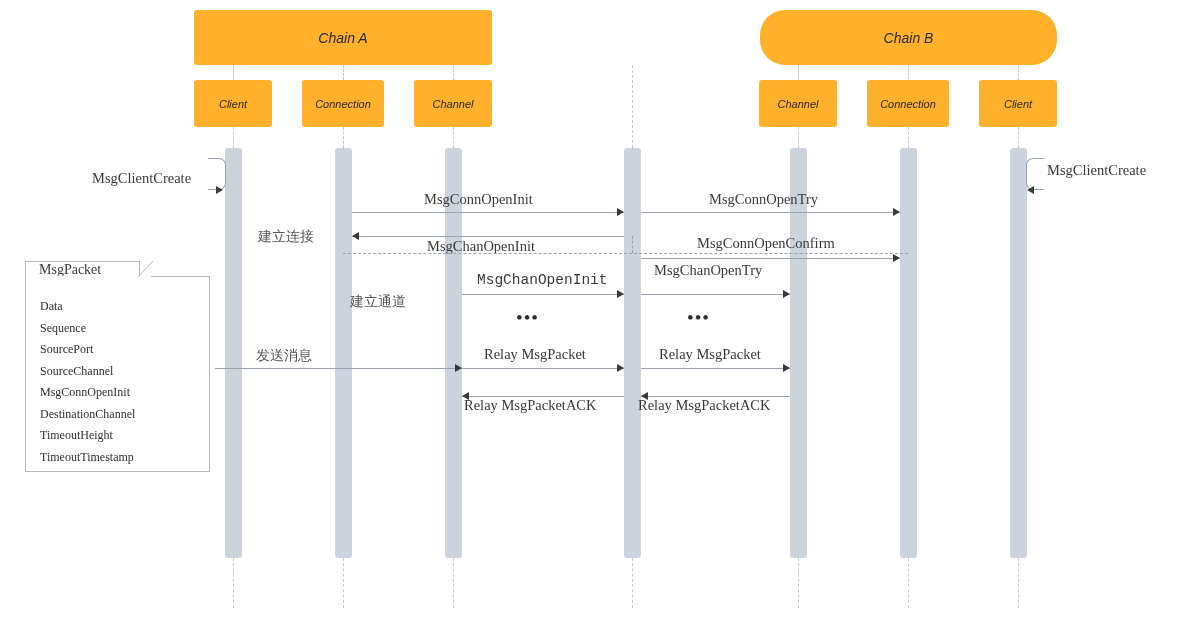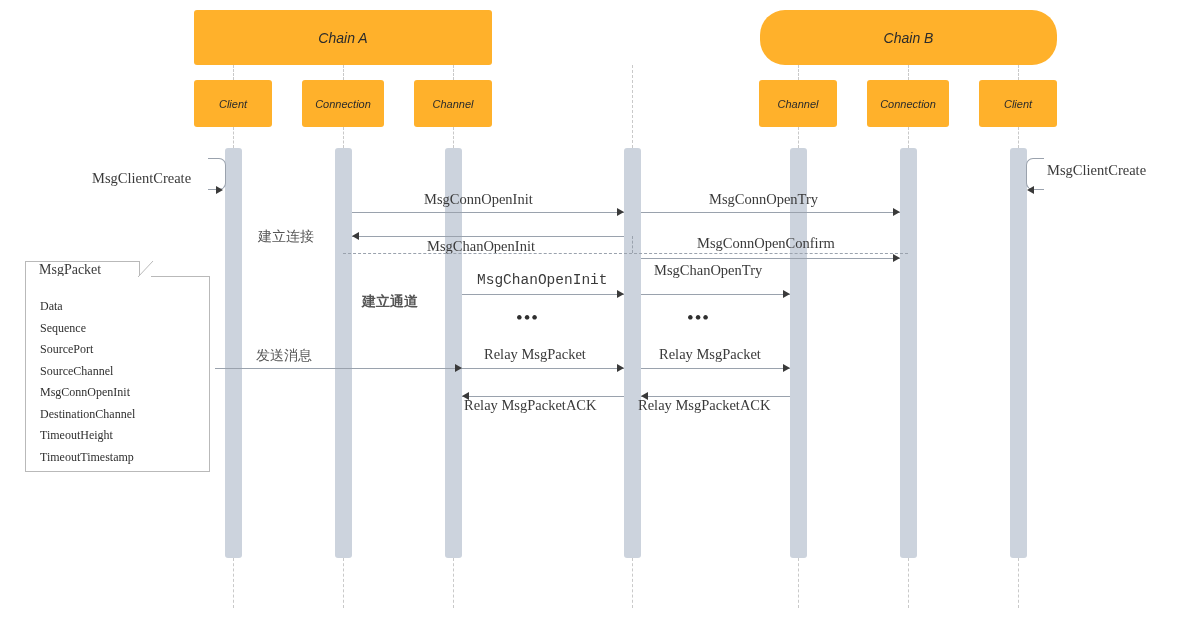--- a/index.html
+++ b/index.html
@@ -228,21 +228,21 @@
   <div class="arrow-head left" style="left:352px; top:232px;"></div>
   <div class="msg-label" style="left:427px; top:238px;">MsgChanOpenInit</div>
 
   <div class="msg-line dashed" style="left:343px; top:253px; width:565px;"></div>
   <div class="msg-line dashed" style="left:632px; top:236px; width:0; height:17px; border-top:none; border-left:1px dashed #9aa2ad;"></div>
 
   <div class="msg-line" style="left:641px; top:258px; width:259px;"></div>
   <div class="arrow-head right" style="left:893px; top:254px;"></div>
   <div class="msg-label" style="left:685px; top:235px;margin-left:12px;">MsgConnOpenConfirm</div>
 
-  <div class="msg-label cjk" style="left:362px; top:293px;font-weight:bold;">建立通道</div>
+  <div class="msg-label cjk" style="left:350px; top:293px;">建立通道</div>
 
   <div class="msg-line" style="left:462px; top:294px; width:162px;"></div>
   <div class="arrow-head right" style="left:617px; top:290px;"></div>
   <div class="msg-label" style="left:477px; top:272px;font-family:Liberation Mono, monospace;">MsgChanOpenInit</div>
   <div class="dots" style="left:516px; top:307px;">•••</div>
 
   <div class="msg-line" style="left:641px; top:294px; width:149px;"></div>
   <div class="arrow-head right" style="left:783px; top:290px;"></div>
   <div class="msg-label" style="left:654px; top:262px;">MsgChanOpenTry</div>
   <div class="dots" style="left:687px; top:307px;">•••</div>

